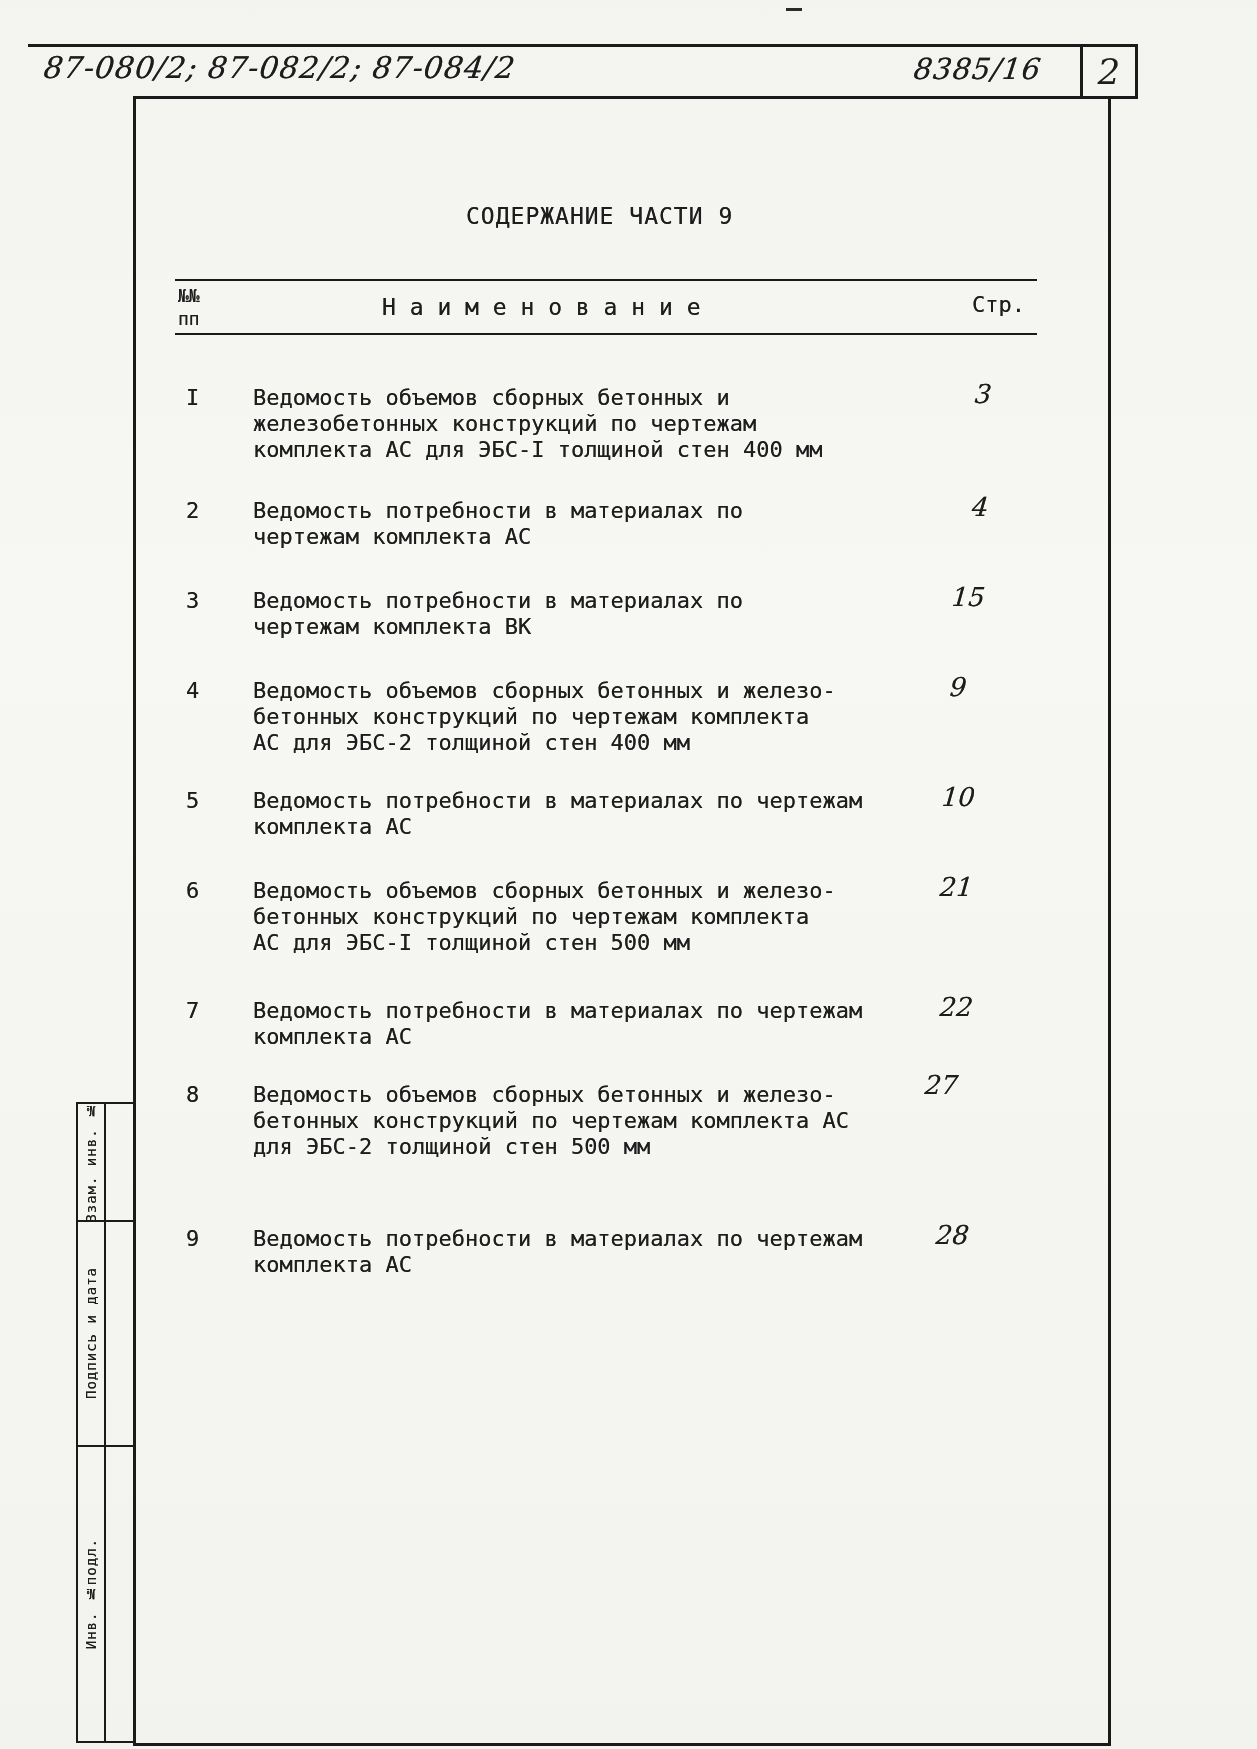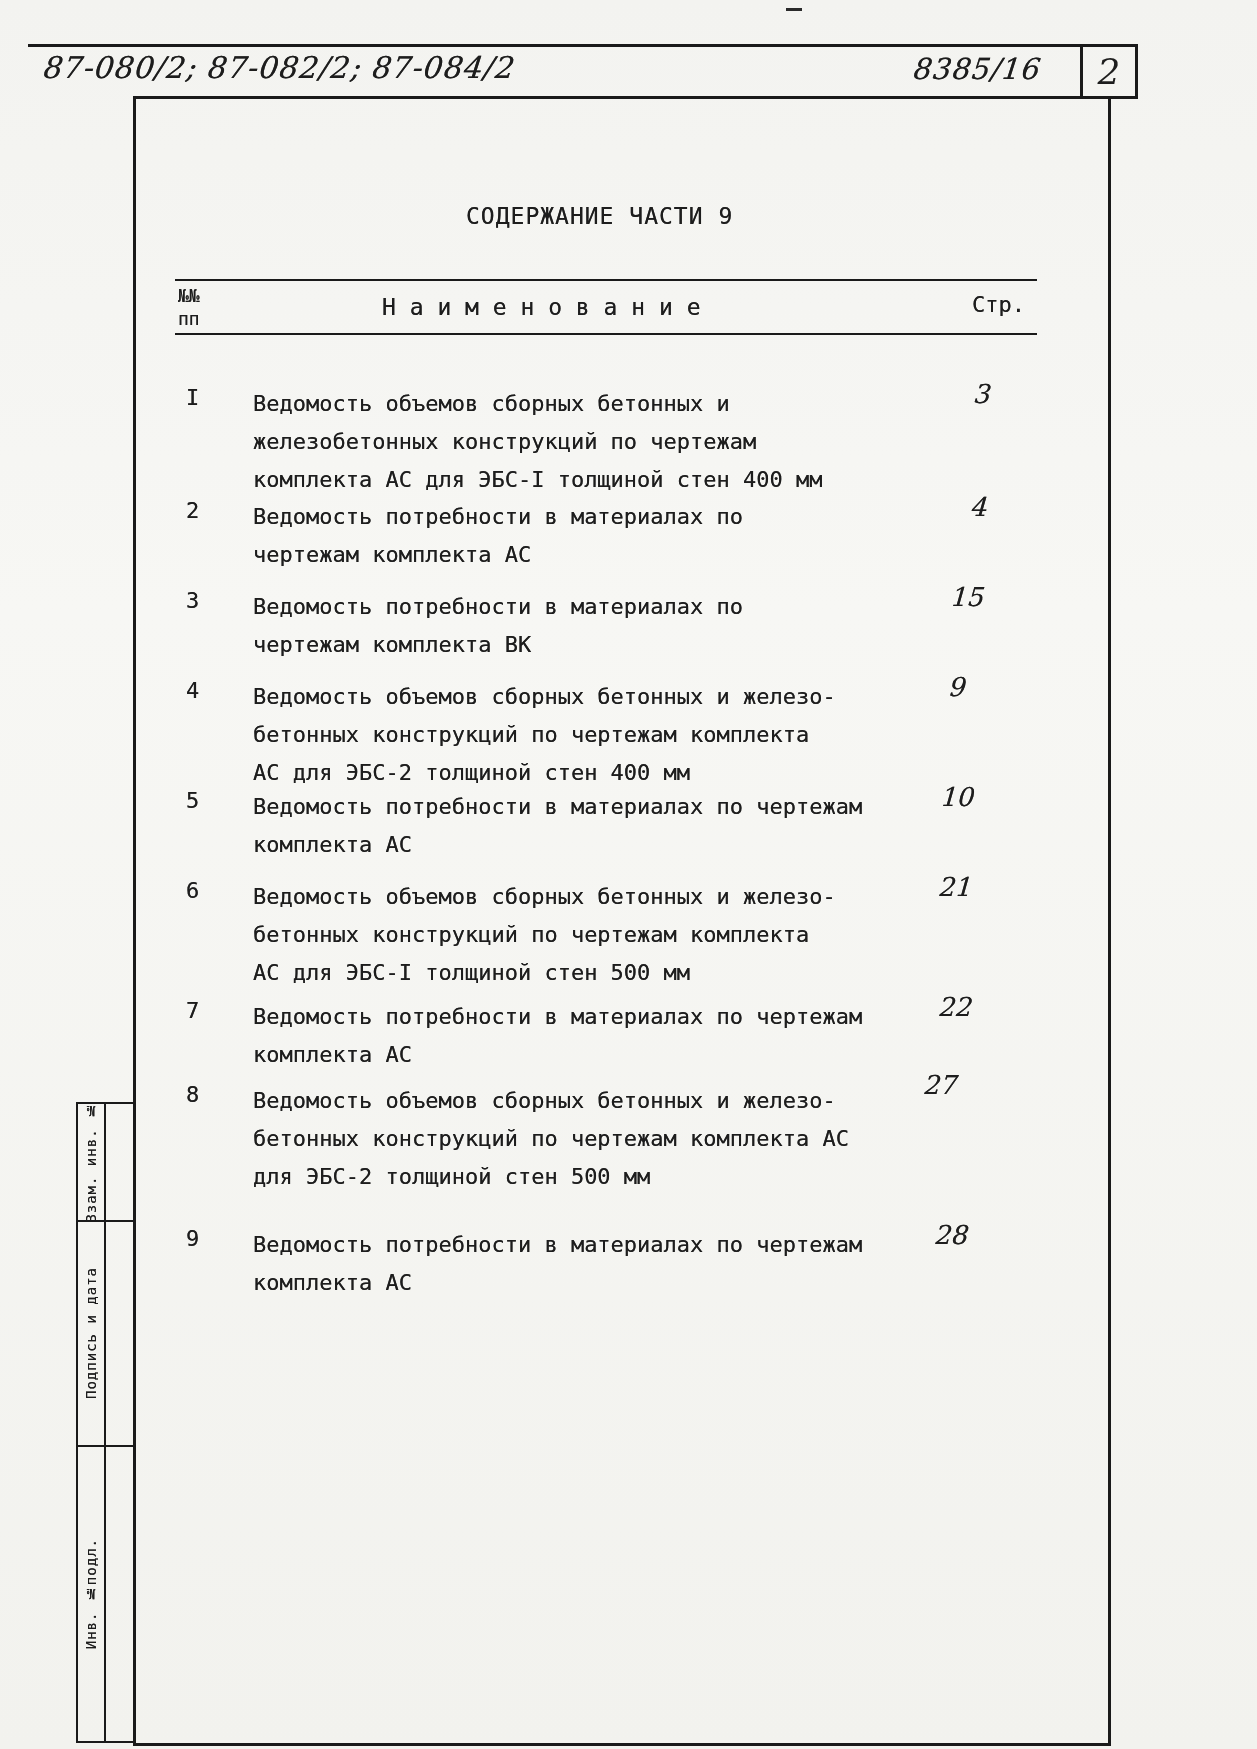--- a/index.html
+++ b/index.html
@@ -29,21 +29,21 @@
 
   
   .thead-line { position:absolute; left:175px; width:862px; height:0; border-top:2px solid #1a1a1a; }
   .col-num  { position:absolute; left:178px; top:284px; font-size:18px; line-height:23px; white-space:pre-line; }
   .col-name { position:absolute; left:382px; top:294px; font-size:23px; white-space:nowrap;text-align:right; }
   .col-page { position:absolute; left:956px; top:292px; font-size:22px;margin-left:16px; }
 
   
   .row { position:absolute; left:0; width:1257px; height:1px; }
   .row .num  { position:absolute; left:186px; top:0; font-size:22px; }
-  .row .name { position:absolute; left:253px; top:0; width:700px; font-size:22px; line-height:38px; white-space:pre-line; }
+  .row .name { position:absolute; left:253px; top:0; width:700px; font-size:22px; line-height:26px; white-space:pre-line; }
   .row .pg   { position:absolute; top:-6px; font-family:"DejaVu Serif", serif; font-style:italic;
                font-size:26px; transform:skewX(-5deg); }
 
   
   .sidebar { position:absolute; left:76px; top:1102px; width:57px; height:641px; }
   .sb-sec { position:absolute; left:0; width:57px; display:flex;
             border:2px solid #1a1a1a; border-right:none; }
   .sb-label { width:28px; border-right:2px solid #1a1a1a;
               display:flex; align-items:center; justify-content:center; }
   .sb-label span { writing-mode:vertical-rl; transform:rotate(180deg);

